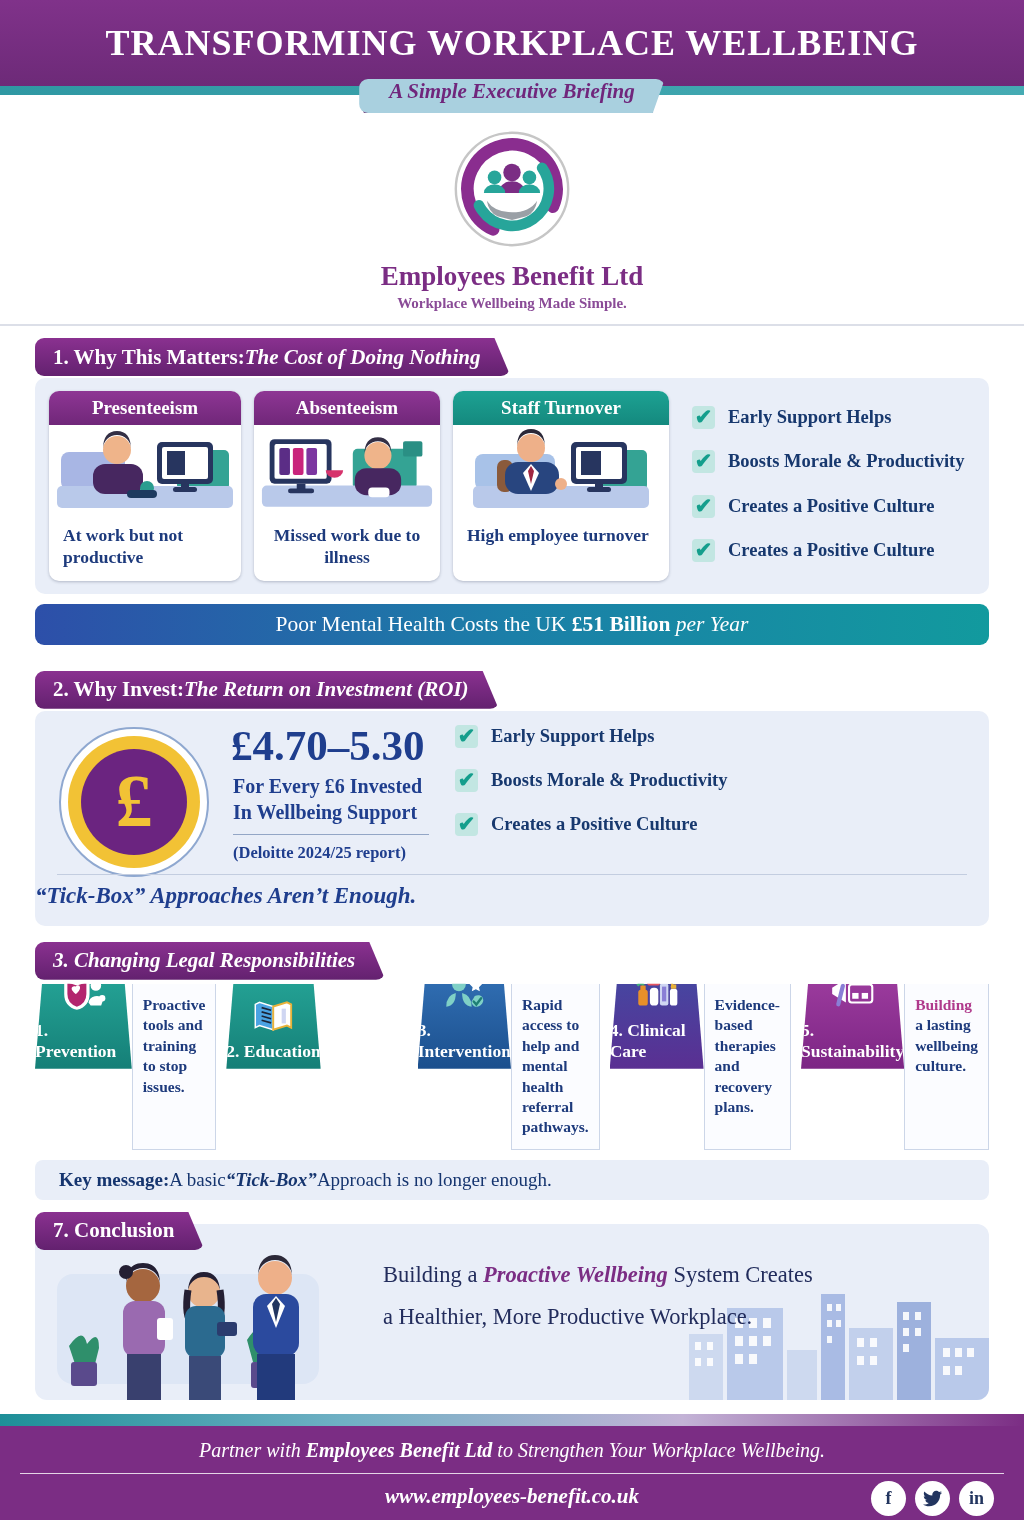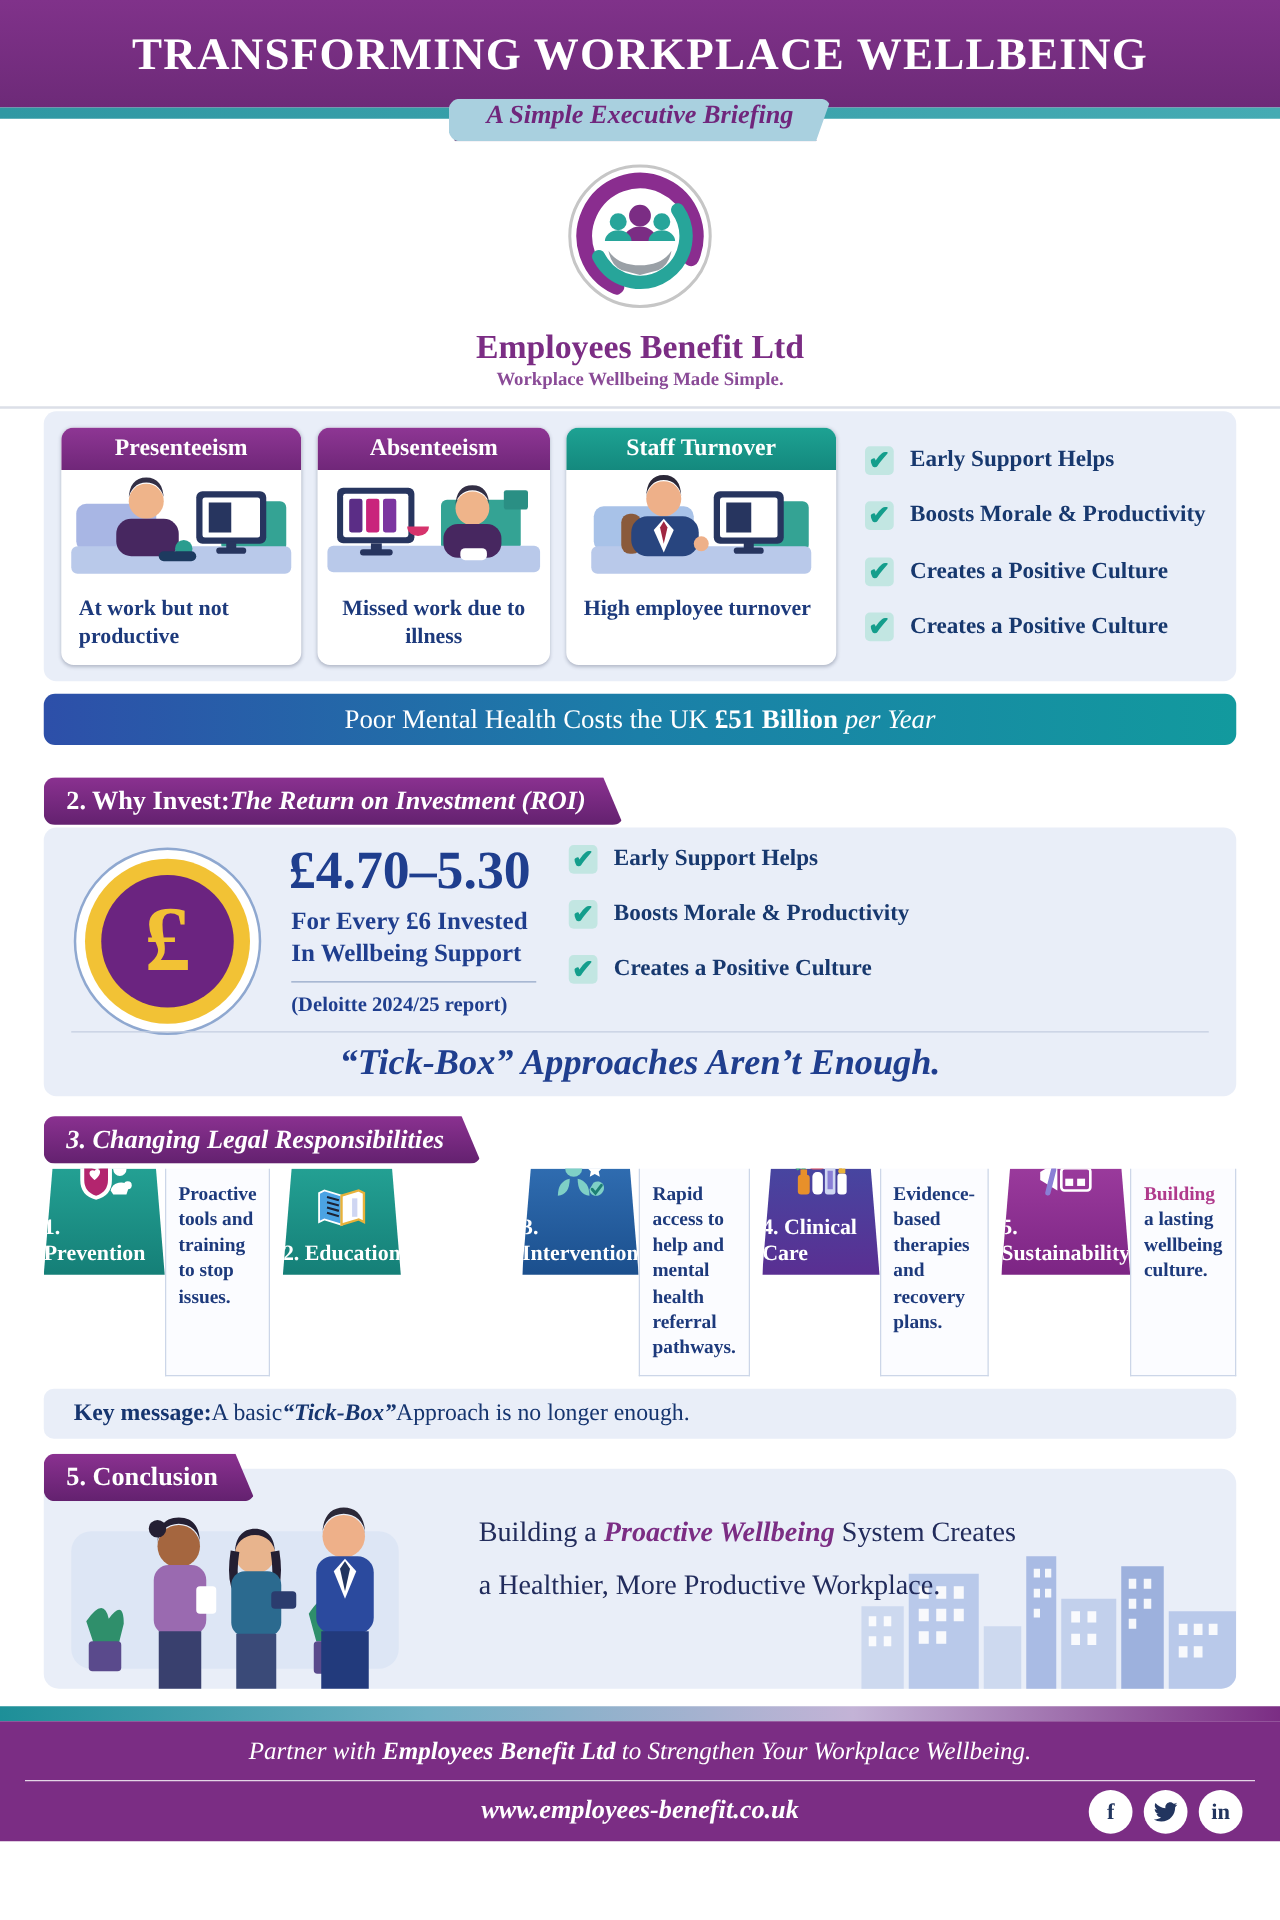--- a/index.html
+++ b/index.html
@@ -66,22 +66,22 @@
   .coin-gold{width:132px;height:132px;border-radius:50%;background:#f2c235;display:flex;align-items:center;justify-content:center;}
   .coin-purple{width:106px;height:106px;border-radius:50%;background:#6b2480;display:flex;align-items:center;justify-content:center;
                color:#f2c235;font-size:74px;font-weight:800;}
   .roi-num{position:absolute;left:196px;top:10px;font-size:43px;font-weight:800;color:#1f3e8e;}
   .roi-cap1{position:absolute;left:198px;top:64px;font-size:20px;font-weight:600;color:#1f3e8e;}
   .roi-cap2{position:absolute;left:198px;top:90px;font-size:20px;font-weight:600;color:#1f3e8e;}
   .roi-rule{position:absolute;left:198px;top:123px;width:196px;height:1px;background:#93a6c6;}
   .roi-src{position:absolute;left:198px;top:132px;font-size:16.5px;font-weight:600;color:#1f3e8e;}
   .s2-checks{position:absolute;left:420px;top:14px;display:flex;flex-direction:column;gap:21px;}
   .s2-rule{position:absolute;left:22px;right:22px;top:163px;height:1px;background:#c3cde0;}
-  .s2-quote{position:absolute;left:0;right:0;top:172px;text-align:center;
-            font-size:29px;font-weight:800;font-style:italic;color:#1f3e8e;}
+  .s2-quote{position:absolute;left:0;right:0;top:172px;text-align:left;
+            font-size:23px;font-weight:800;font-style:italic;color:#1f3e8e;}
 
   
   .legal-row{display:flex;gap:10px;margin-top:4px;}
   .legal-card{flex:1;display:flex;flex-direction:row;}
   .lc-head{height:78px;color:#fff;display:flex;flex-direction:column;align-items:center;justify-content:flex-end;
            padding-bottom:7px;clip-path:polygon(7px 0,calc(100% - 7px) 0,100% 100%,0 100%);}
   .lc-head svg{height:38px;margin-bottom:3px;}
   .lc-title{font-size:17.5px;font-weight:700;}
   .lc-1 .lc-head,.lc-2 .lc-head{background:linear-gradient(180deg,#23a093,#157f77);}
   .lc-3 .lc-head{background:linear-gradient(180deg,#2f6cb0,#1b4f8d);}
@@ -147,20 +147,24 @@
       </svg>
     </span>
     <div class="brand-name">Employees Benefit Ltd</div>
     <div class="brand-tagline">Workplace Wellbeing Made Simple.</div>
   </div>
   <div class="rule"></div>
 
   <div class="content">
 
     
+    <div class="sec-banner">
+      <span>1. Why This Matters: </span>
+      <em>The Cost of Doing Nothing</em>
+    </div>
 
     <div class="panel s1-panel">
 
       <div class="mini-card mc-2">
         <div class="mc-head purple">Presenteeism</div>
         <div class="mc-art">
           <svg viewBox="0 0 180 92">
             <rect x="6" y="24" width="64" height="38" rx="8" fill="#a8b6e4"></rect>
             <rect x="122" y="22" width="52" height="40" rx="5" fill="#34a394"></rect>
             <rect x="2" y="58" width="176" height="22" rx="5" fill="#b9c9ea"></rect>
@@ -392,21 +396,21 @@
     <div class="key-msg">
       <b>Key message:</b>
       <span> A basic </span>
       <em>“Tick-Box”</em>
       <span> Approach is no longer enough.</span>
     </div>
 
     
     <div class="concl">
       <div class="sec-banner concl-banner">
-        <span>5. Conclusion</span>
+        <span>7. Conclusion</span>
       </div>
       <div class="concl-panel">
         <svg class="concl-bldg" viewBox="0 0 300 132">
           <rect x="0" y="64" width="34" height="70" fill="#cdd9ef"></rect>
           <rect x="38" y="38" width="56" height="96" fill="#b9c9ea"></rect>
           <rect x="98" y="80" width="30" height="54" fill="#cdd9ef"></rect>
           <rect x="132" y="24" width="24" height="110" fill="#a9bbe4"></rect>
           <rect x="160" y="58" width="44" height="76" fill="#c2d0ec"></rect>
           <rect x="208" y="32" width="34" height="102" fill="#9db1dd"></rect>
           <rect x="246" y="68" width="54" height="66" fill="#b9c9ea"></rect>

